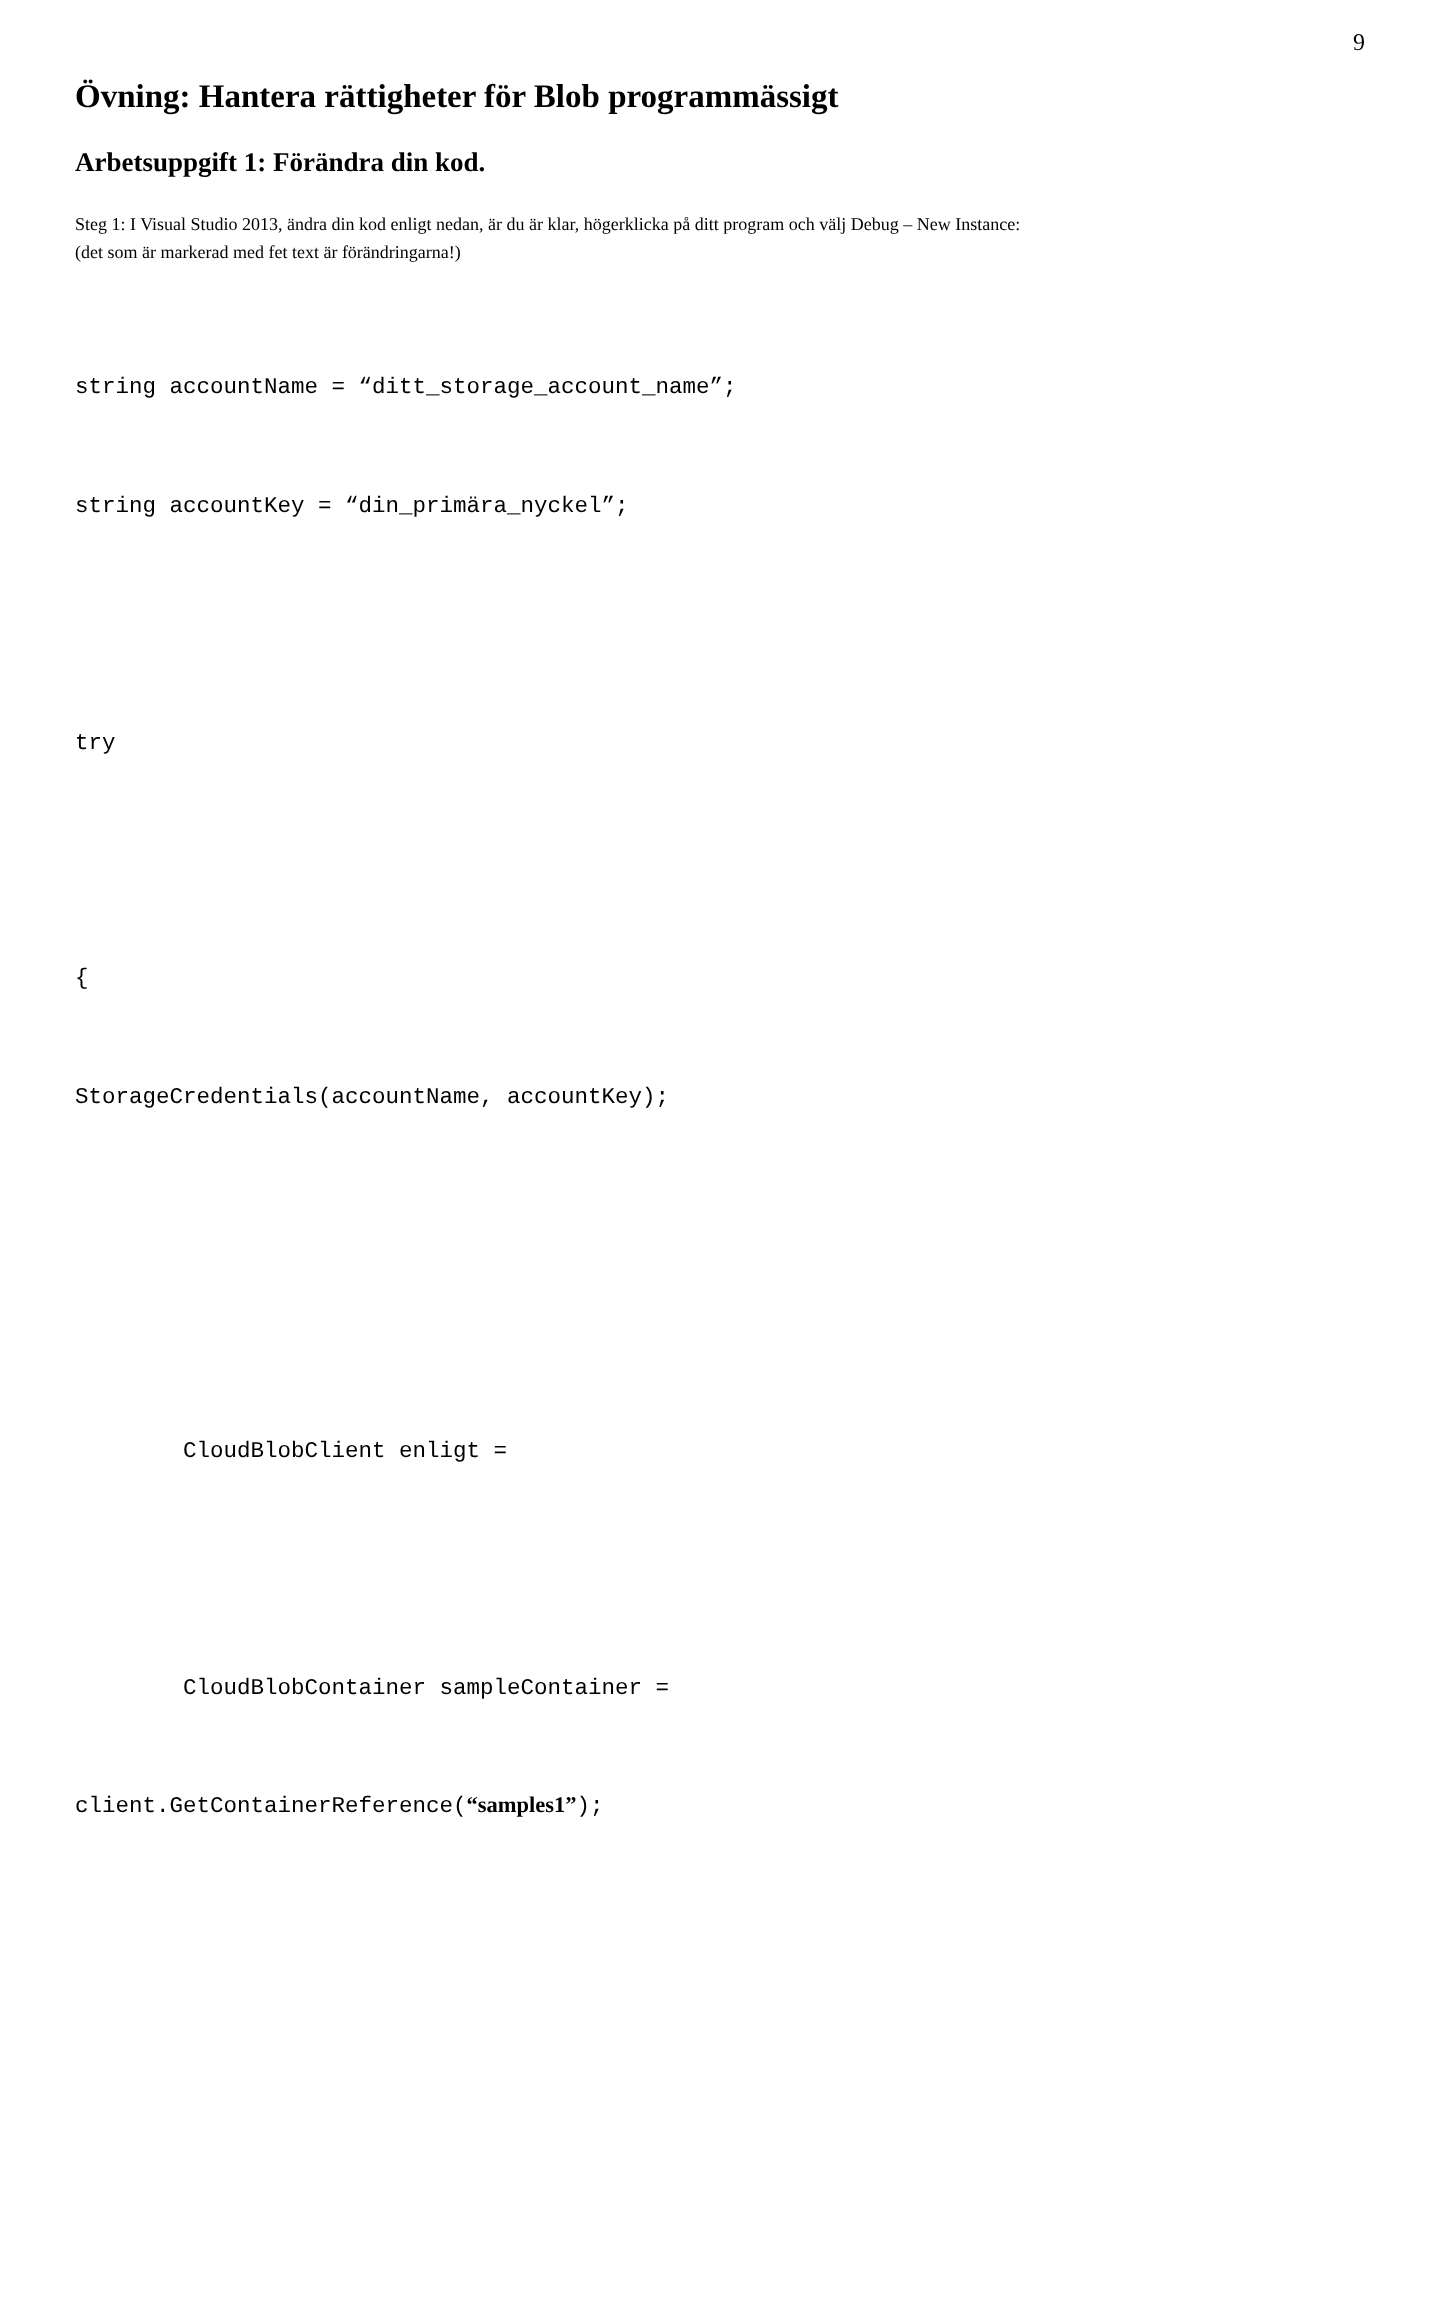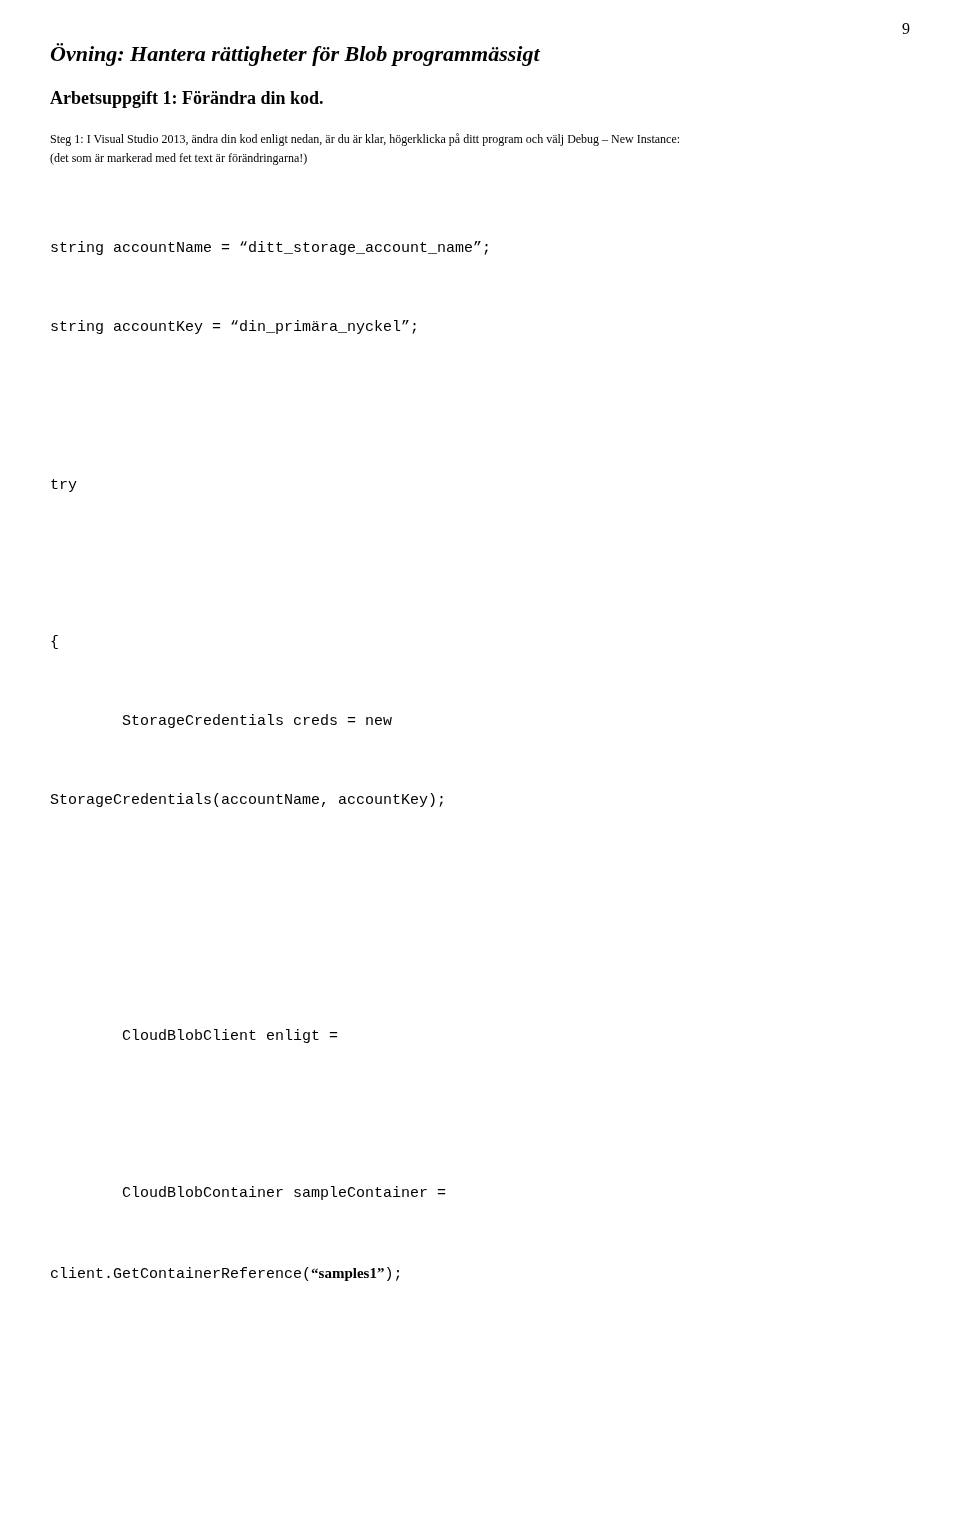--- a/index.html
+++ b/index.html
@@ -23,22 +23,22 @@
       top: 20px;
       right: 50px;
       font-family: 'Times New Roman', Times, serif;
       font-size: 16px;
       font-weight: normal;
     }
 
     .title {
       font-size: 22px;
       font-weight: bold;
-      font-style: italic;
       margin-bottom: 16px;
+      margin-top: 10px;
       line-height: 1.3;
     }
 
     .subtitle {
       font-size: 18px;
       font-weight: bold;
       font-style: normal;
       margin-bottom: 18px;
       line-height: 1.5;
     }
@@ -81,21 +81,20 @@
   <span>(det som är markerad med fet text är förändringarna!)</span>
 </p>
 
 <div class="code-block">
   <span class="code-line">string accountName = “ditt_storage_account_name”;</span>
   <span class="code-line">string accountKey = “din_primära_nyckel”;</span>
   <span class="code-line">&nbsp;</span>
   <span class="code-line">try</span>
   <span class="code-line">&nbsp;</span>
   <span class="code-line">{</span>
-  <span class="code-line">        StorageCredentials creds = new</span>
   <span class="code-line">StorageCredentials(accountName, accountKey);</span>
   <span class="code-line">&nbsp;</span>
   <span class="code-line">&nbsp;</span>
   <span class="code-line">        CloudBlobClient enligt =</span>
   <span class="code-line">&nbsp;</span>
   <span class="code-line">        CloudBlobContainer sampleContainer =</span>
   <span class="code-line"><span>client.GetContainerReference(</span><span class="code-bold">“samples1”</span><span>);</span></span>
   
   
   

